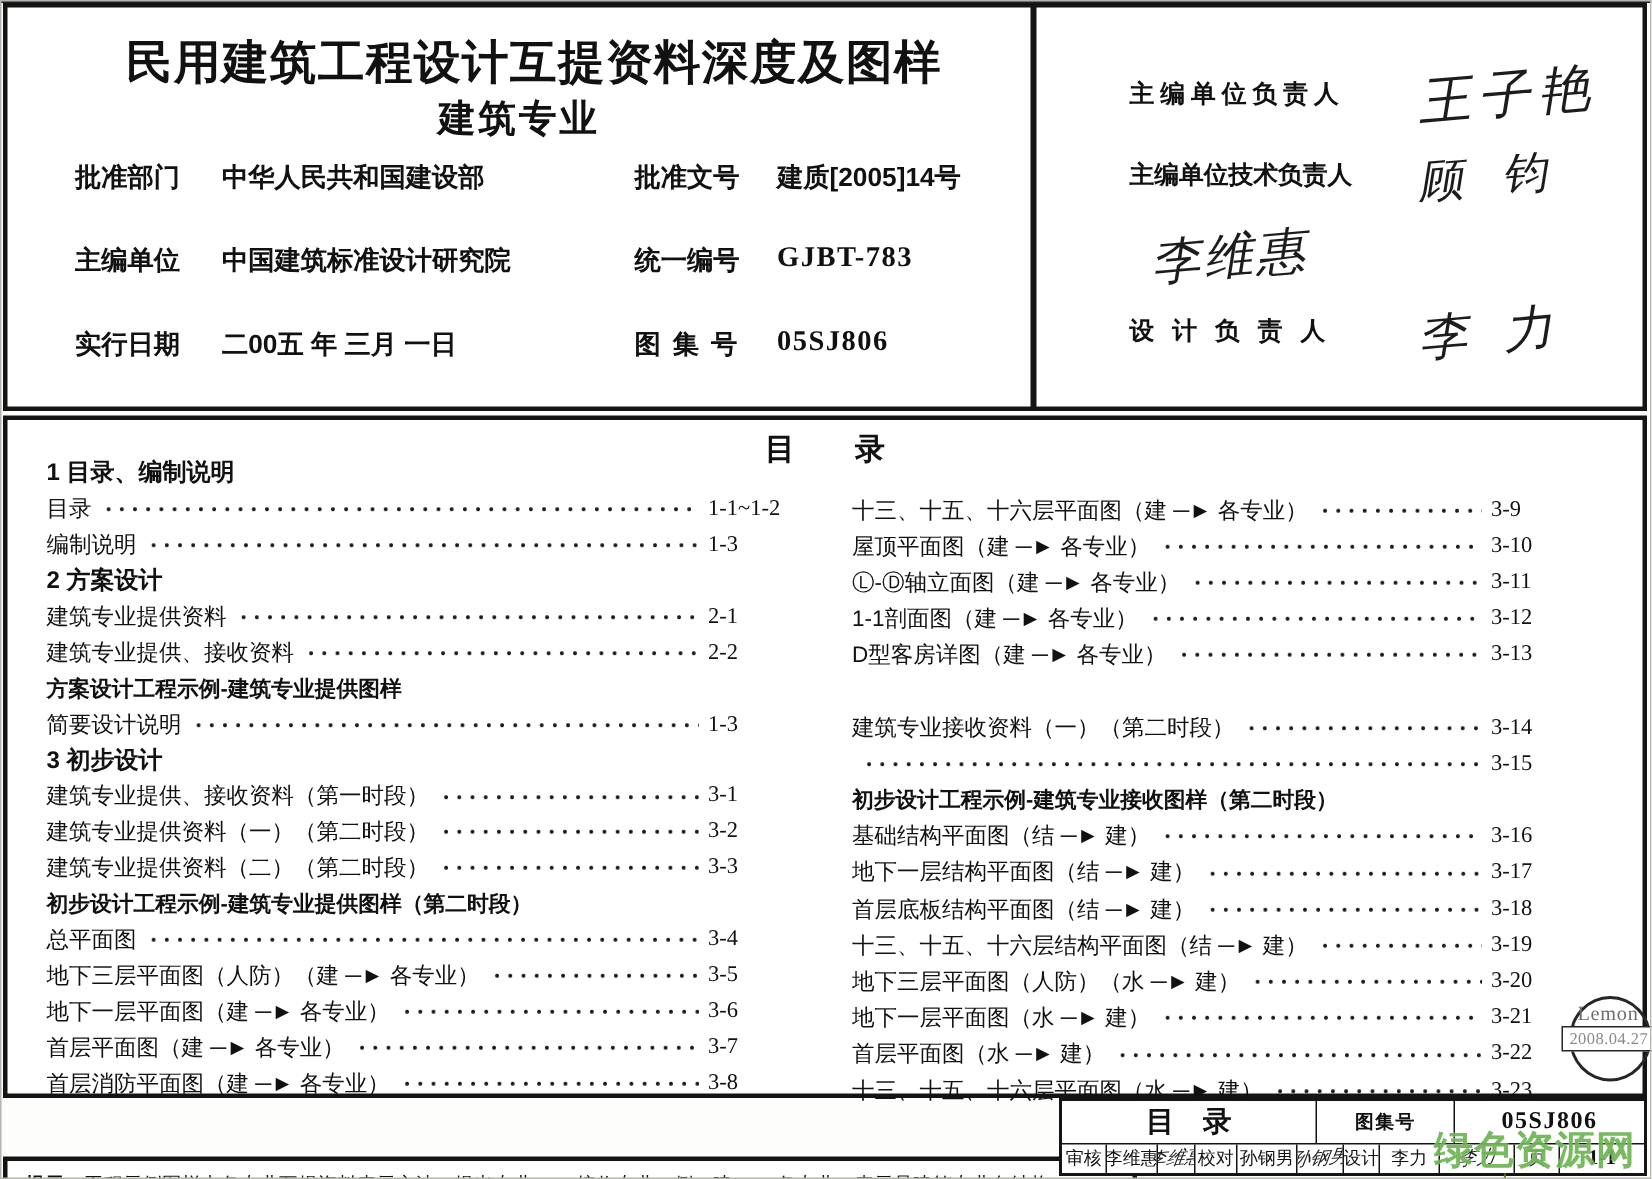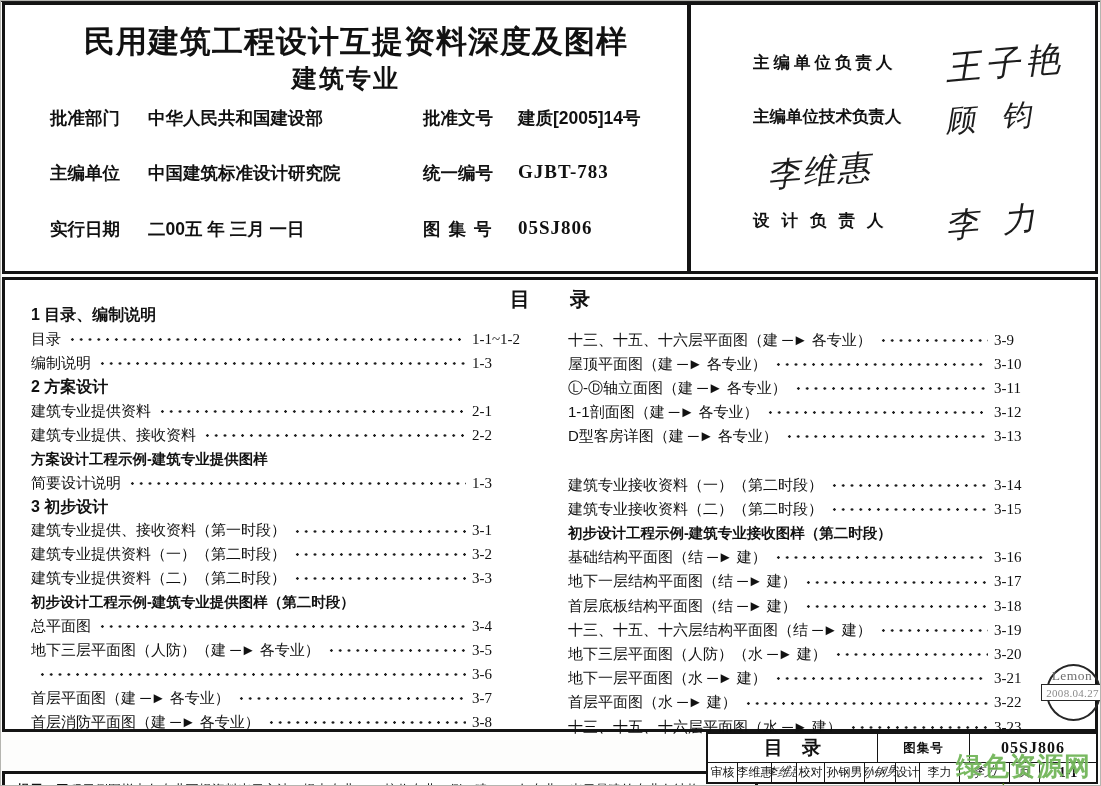--- a/index.html
+++ b/index.html
@@ -195,20 +195,21 @@
           <span class="t">总平面图</span>
           <span class="leader"></span>
           <span class="pg">3-4</span>
         </div>
         <div class="row entry">
           <span class="t">地下三层平面图（人防）（建 ─► 各专业）</span>
           <span class="leader"></span>
           <span class="pg">3-5</span>
         </div>
         <div class="row entry">
+          <span class="t">地下一层平面图（建 ─► 各专业）</span>
           <span class="leader"></span>
           <span class="pg">3-6</span>
         </div>
         <div class="row entry">
           <span class="t">首层平面图（建 ─► 各专业）</span>
           <span class="leader"></span>
           <span class="pg">3-7</span>
         </div>
         <div class="row entry">
           <span class="t">首层消防平面图（建 ─► 各专业）</span>
@@ -242,21 +243,20 @@
           <span class="leader"></span>
           <span class="pg">3-13</span>
         </div>
         <div class="row spacer"></div>
         <div class="row entry">
           <span class="t">建筑专业接收资料（一）（第二时段）</span>
           <span class="leader"></span>
           <span class="pg">3-14</span>
         </div>
         <div class="row entry">
-          <span class="t">建筑专业接收资料（二）（第二时段）</span>
           <span class="leader"></span>
           <span class="pg">3-15</span>
         </div>
         <div class="row sub">
           <span class="t">初步设计工程示例-建筑专业接收图样（第二时段）</span>
         </div>
         <div class="row entry">
           <span class="t">基础结构平面图（结 ─► 建）</span>
           <span class="leader"></span>
           <span class="pg">3-16</span>

